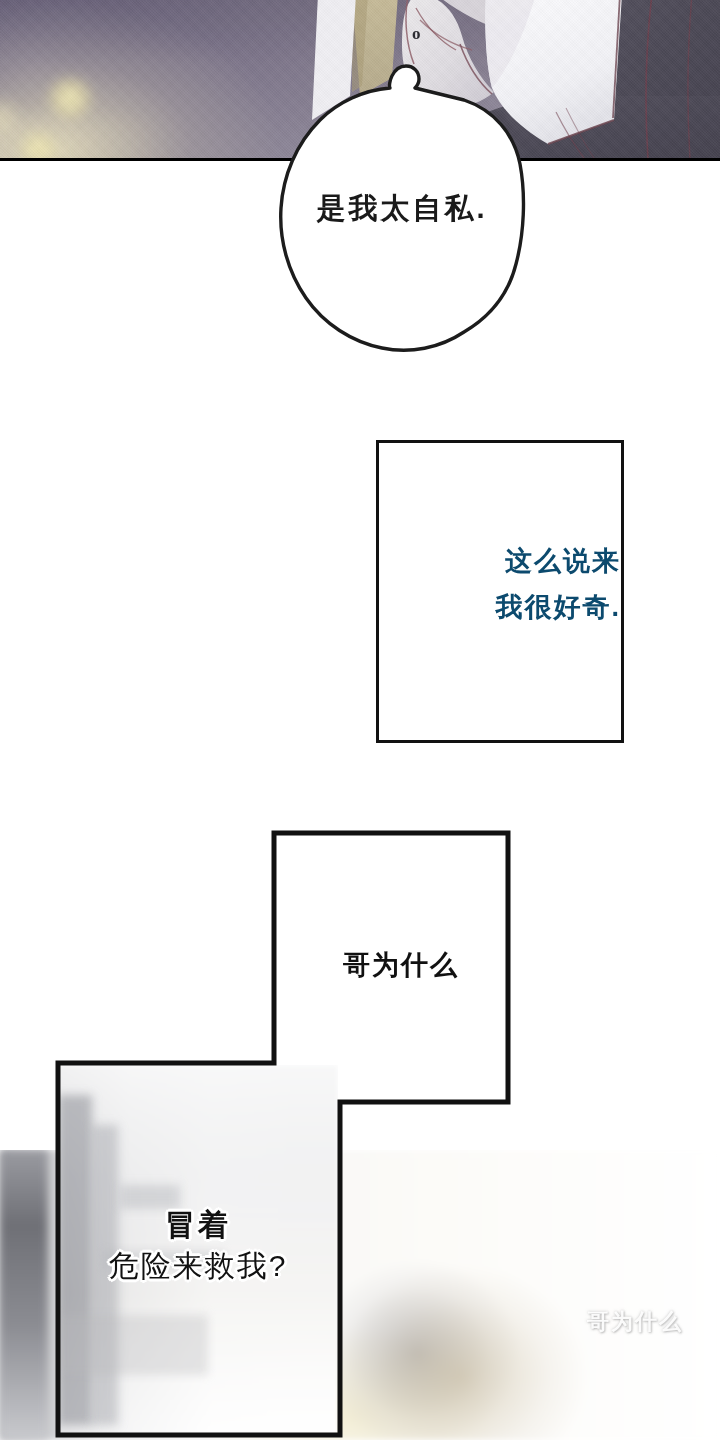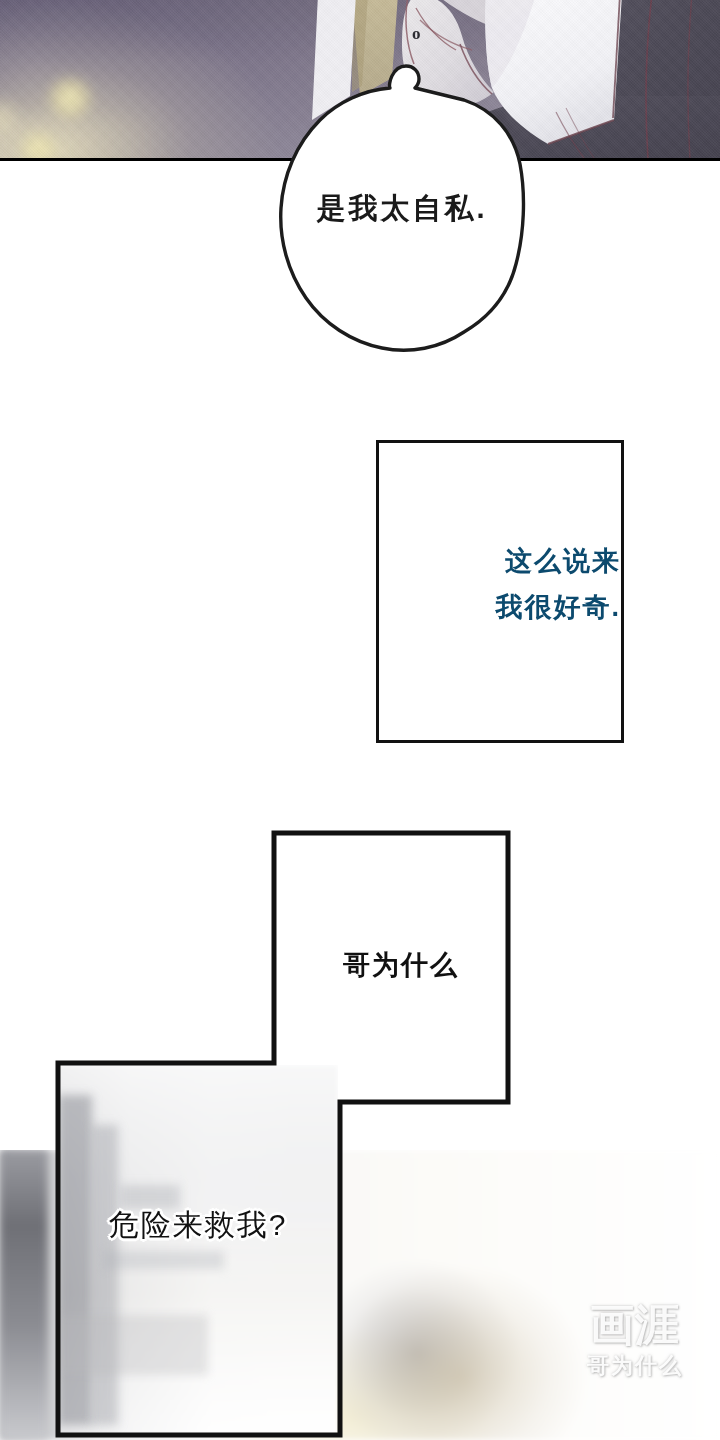--- a/index.html
+++ b/index.html
@@ -340,22 +340,22 @@
       <div class="city-stripe" style="left:0px;  top:250px; width:150px; height:60px; background:rgba(185,186,190,0.35);"></div>
     </div>
 
     <svg class="pshape" viewBox="0 0 462 614">
       <path d="M 222 6 L 456 6 L 456 275 L 288 275 L 288 608 L 6 608 L 6 236 L 222 236 Z" fill="none" stroke="#111111" stroke-width="5" stroke-linejoin="miter"></path>
     </svg>
 
     <div class="panel3-text-upper">哥为什么</div>
 
     <div class="panel3-text-lower">
+      <span class="t-lower-1">冒着</span>
       <span class="t-lower-2">危险来救我?</span>
     </div>
   </div>
 
   <div id="watermark">
-    <span class="wm-main">画涯</span>
     <span class="wm-sub">哥为什么</span>
   </div>
 
 </div>
 
 </body></html>

